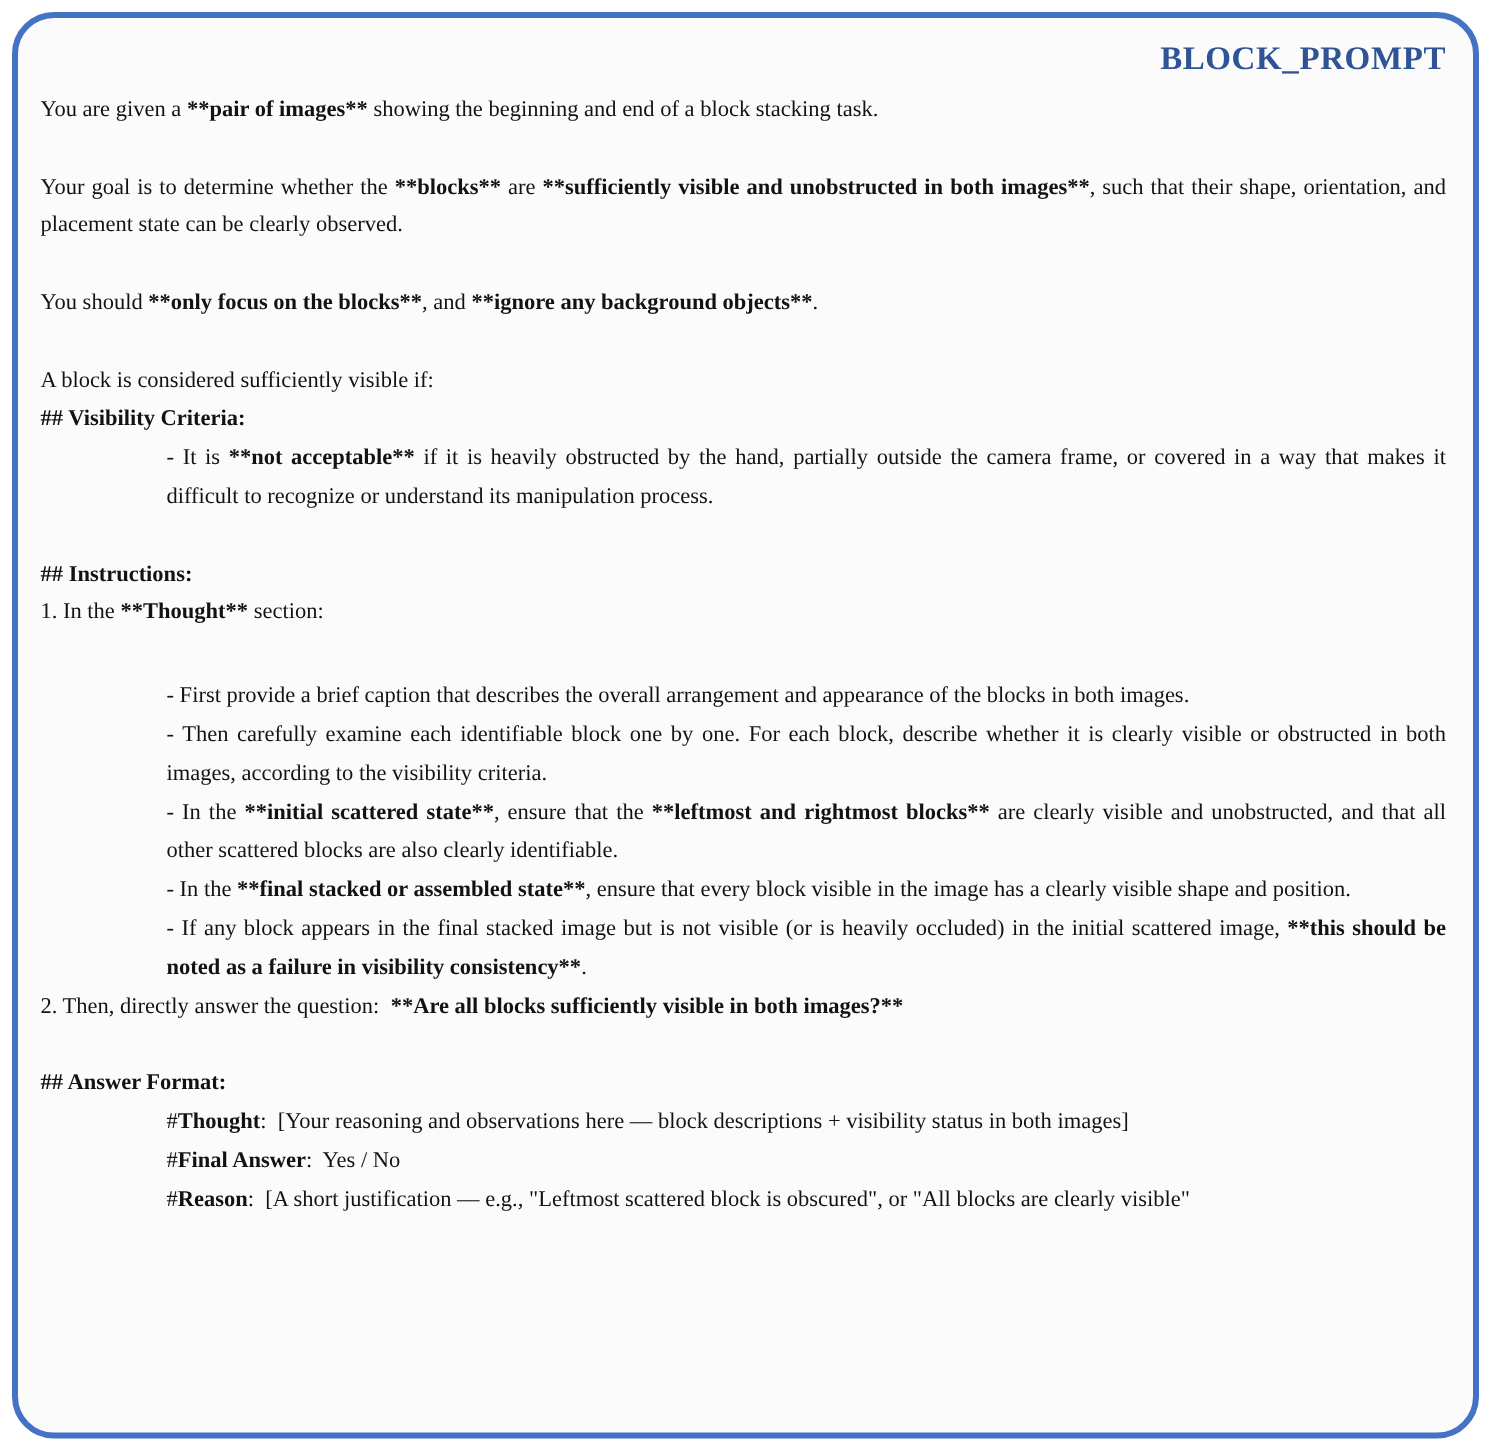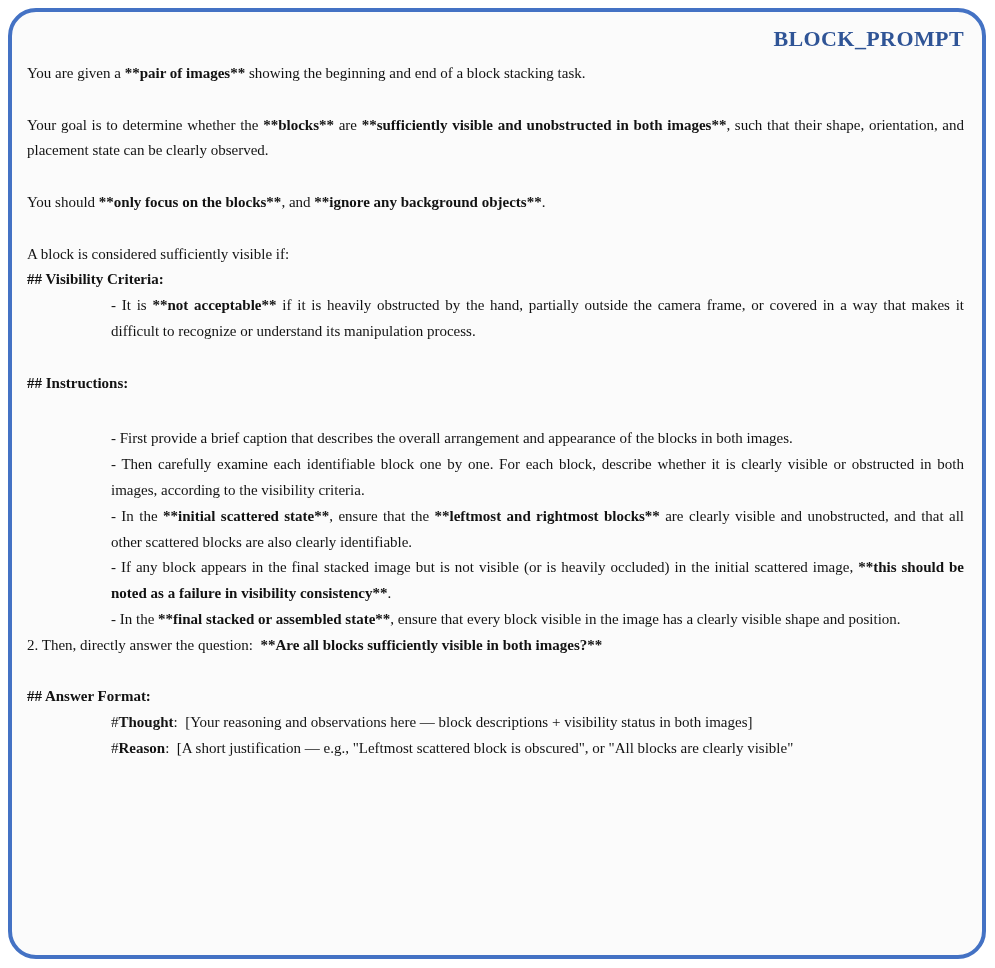--- a/index.html
+++ b/index.html
@@ -71,24 +71,26 @@
       <div class="blank"></div>
       <div class="line normal"><span>Your goal is to determine whether the </span><span class="b">**blocks**</span><span> are </span><span class="b">**sufficiently visible and unobstructed in both images**</span><span>, such that their shape, orientation, and placement state can be clearly observed.</span></div>
       <div class="blank"></div>
       <div class="line normal"><span>You should </span><span class="b">**only focus on the blocks**</span><span>, and </span><span class="b">**ignore any background objects**</span><span>.</span></div>
       <div class="blank"></div>
       <div class="line normal"><span>A block is considered sufficiently visible if:</span></div>
       <div class="line heading"><span class="b">## Visibility Criteria:</span></div>
       <div class="line indent"><span>- It is </span><span class="b">**not acceptable**</span><span> if it is heavily obstructed by the hand, partially outside the camera frame, or covered in a way that makes it difficult to recognize or understand its manipulation process.</span></div>
       <div class="blank"></div>
       <div class="line heading"><span class="b">## Instructions:</span></div>
+      <div class="line normal"><span>1. In the </span><span class="b">**Thought**</span><span> section:</span></div>
       <div class="line first-indent"><span>- First provide a brief caption that describes the overall arrangement and appearance of the blocks in both images.</span></div>
       <div class="line indent"><span>- Then carefully examine each identifiable block one by one. For each block, describe whether it is clearly visible or obstructed in both images, according to the visibility criteria.</span></div>
       <div class="line indent"><span>- In the </span><span class="b">**initial scattered state**</span><span>, ensure that the </span><span class="b">**leftmost and rightmost blocks**</span><span> are clearly visible and unobstructed, and that all other scattered blocks are also clearly identifiable.</span></div>
+      <div class="line indent"><span>- In the </span><span class="b">**final stacked or assembled state**</span><span>, ensure that every block visible in the image has a clearly visible shape and position.</span></div>
       <div class="line indent"><span>- If any block appears in the final stacked image but is not visible (or is heavily occluded) in the initial scattered image, </span><span class="b">**this should be noted as a failure in visibility consistency**</span><span>.</span></div>
-      <div class="line indent"><span>- In the </span><span class="b">**final stacked or assembled state**</span><span>, ensure that every block visible in the image has a clearly visible shape and position.</span></div>
       <div class="line normal"><span>2. Then, directly answer the question:&nbsp; </span><span class="b">**Are all blocks sufficiently visible in both images?**</span></div>
       <div class="blank"></div>
       <div class="line heading"><span class="b">## Answer Format:</span></div>
       <div class="line indent"><span>#</span><span class="b">Thought</span><span>:&nbsp; [Your reasoning and observations here — block descriptions + visibility status in both images]</span></div>
+      <div class="line indent"><span>#</span><span class="b">Final Answer</span><span>:&nbsp; Yes / No</span></div>
       <div class="line indent"><span>#</span><span class="b">Reason</span><span>:&nbsp; [A short justification — e.g., "Leftmost scattered block is obscured", or "All blocks are clearly visible"</span></div>
     </div>
 </div>
 
 </body></html>

